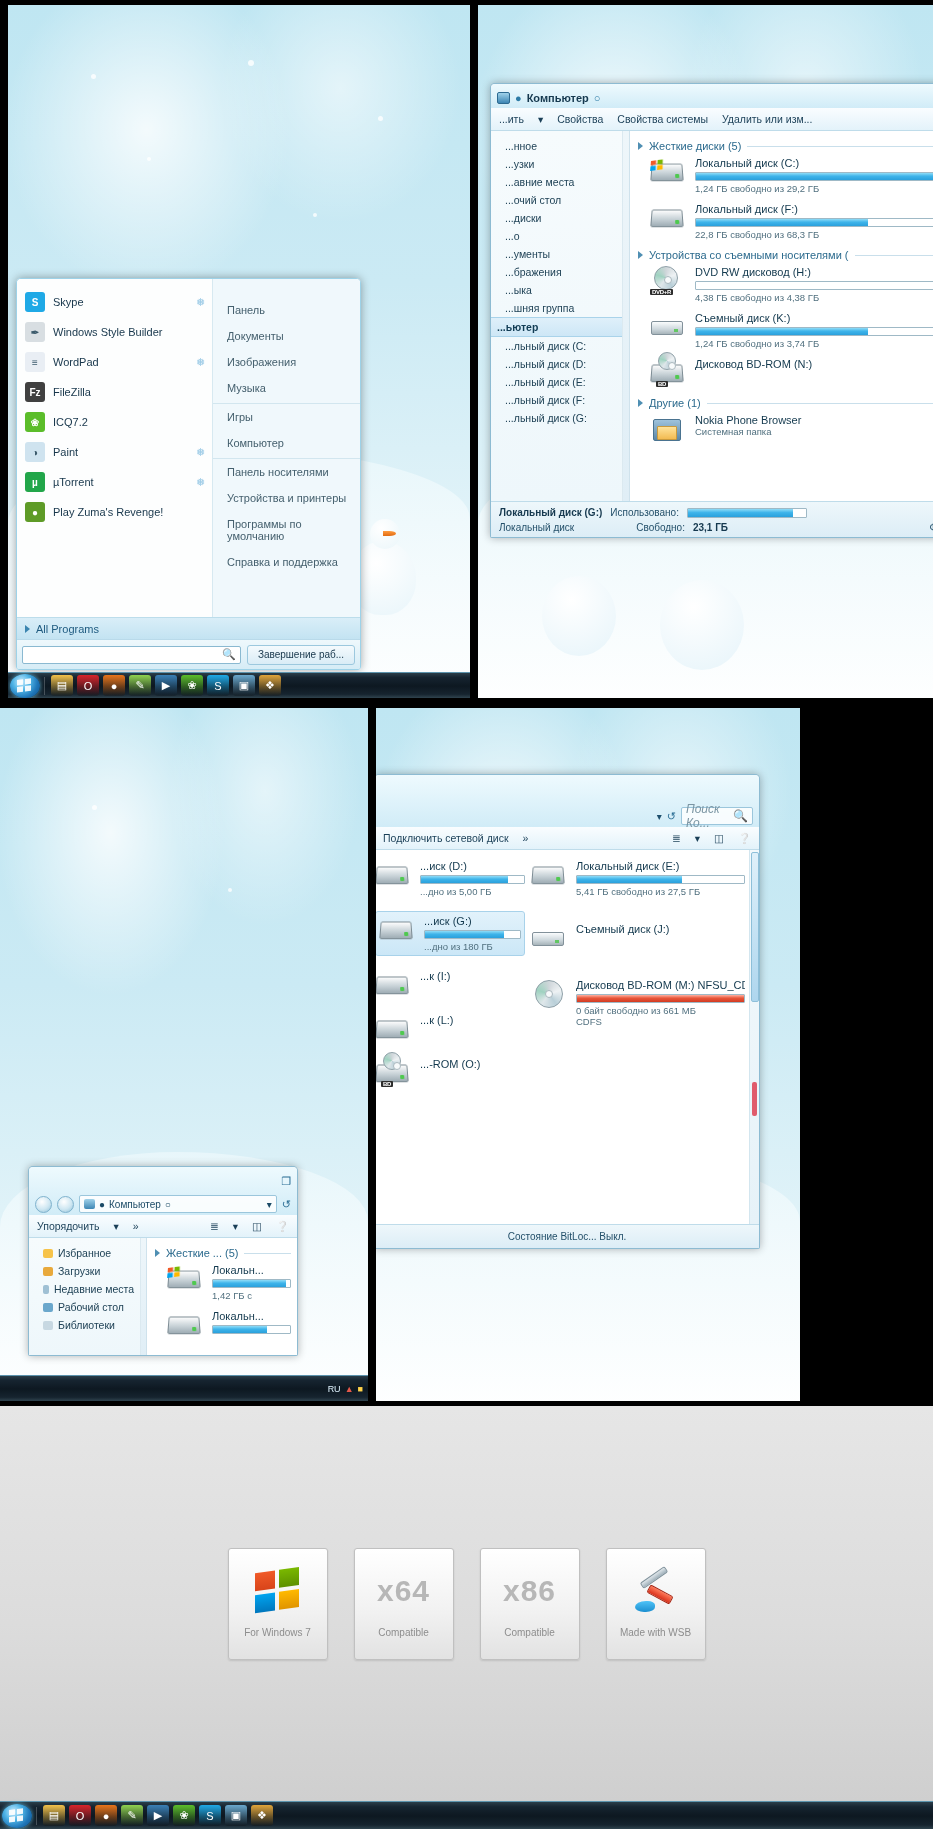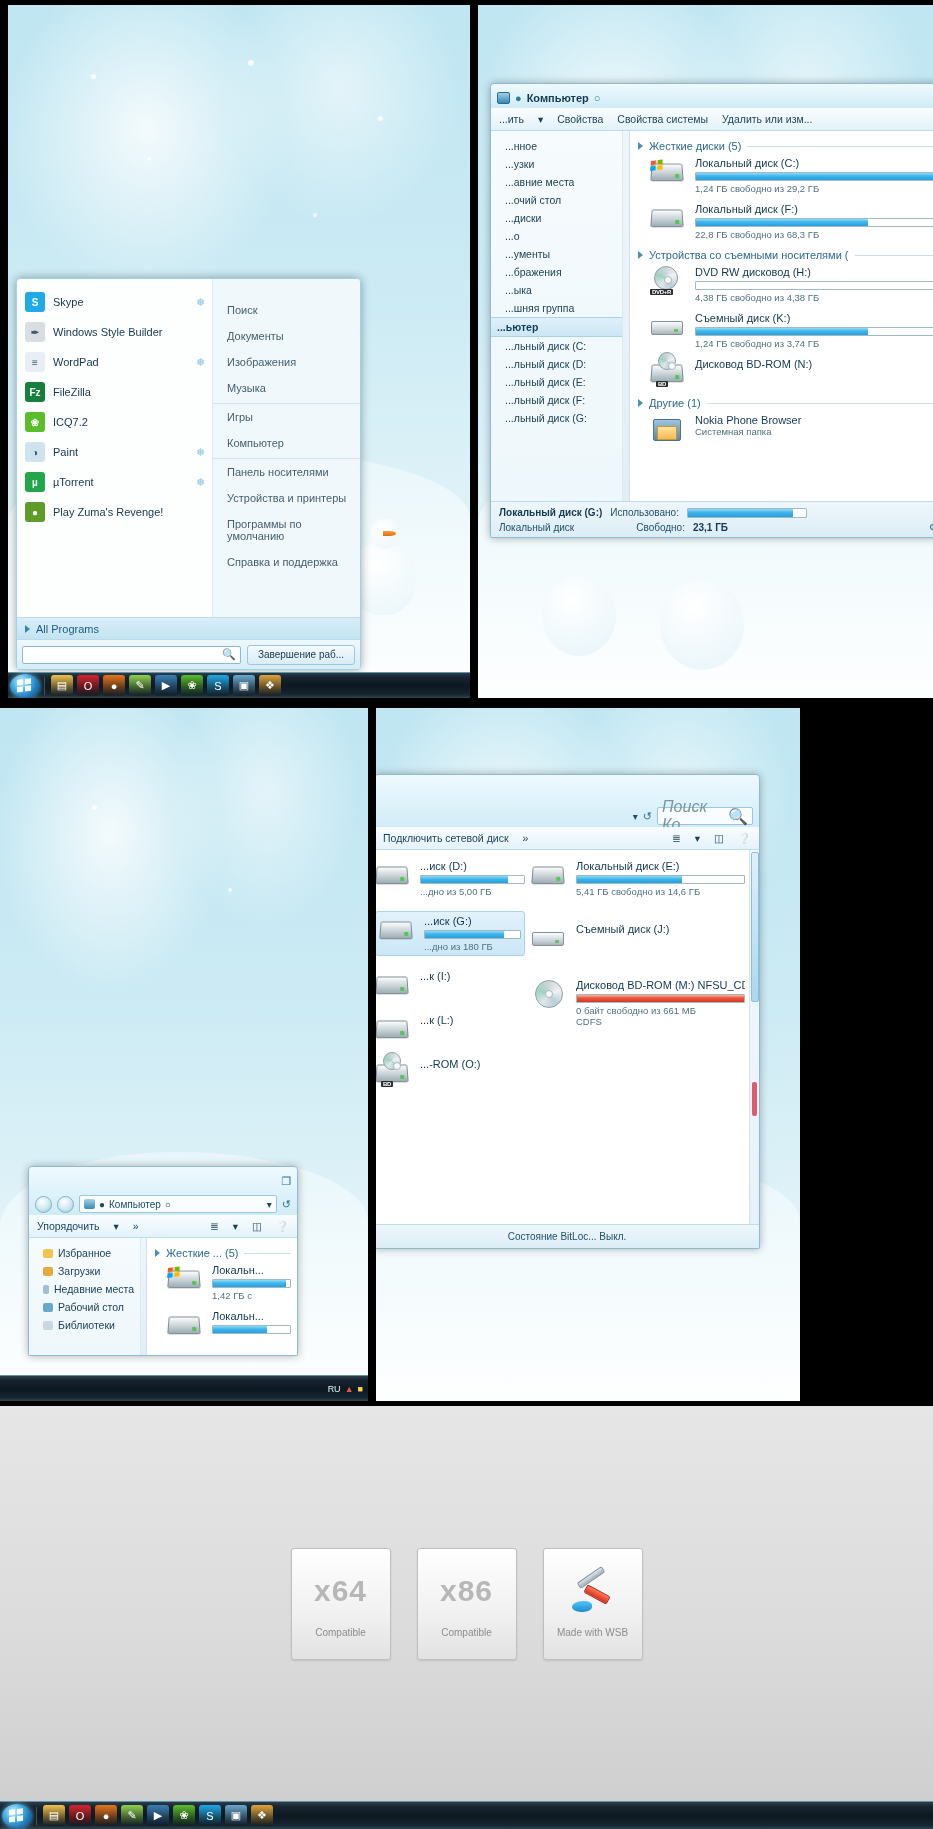--- a/index.html
+++ b/index.html
@@ -135,24 +135,24 @@
     background: radial-gradient(circle at 40% 32%, #ffffff, #cfe7f2 55%, #8fc0d8 100%);
     border: 1px solid #7fb2cd;
   }
   .ex-addr {
     flex: 1; height: 18px; background: rgba(255,255,255,.85);
     border: 1px solid #9bc6dc; border-radius: 2px;
     display: flex; align-items: center; gap: 4px; padding: 0 4px;
     font-size: 10px; color: #1b4a66;
   }
   .ex-srch {
-    width: 96px; height: 18px; background: rgba(255,255,255,.82);
+    width: 72px; height: 18px; background: rgba(255,255,255,.82);
     border: 1px solid #9bc6dc; border-radius: 2px;
     display: flex; align-items: center; padding: 0 4px;
-    font-size: 16px; color: #7b95a3; font-style: italic;
+    font-size: 12px; color: #7b95a3; font-style: italic;
   }
   .ex-toolbar {
     height: 23px; display: flex; align-items: center; gap: 14px;
     padding: 0 8px; font-size: 10.5px; color: #1a3f57;
     background: linear-gradient(rgba(250,253,255,.95), rgba(226,242,250,.95));
     border-bottom: 1px solid #bfdcea;
   }
   .ex-body { flex: 1; display: flex; background: #fff; overflow: hidden; }
   .ex-nav {
     width: 132px; background: linear-gradient(#f6fbfd,#eef7fb);
@@ -320,21 +320,21 @@
               <span class="sm-ico" style="background: rgb(216, 222, 226); color: rgb(59, 90, 107);">✒</span>
               <span class="sm-label">Windows Style Builder</span>
               <span class="sm-pin"></span>
             </div>
             <div class="sm-item">
               <span class="sm-ico" style="background: rgb(233, 238, 244); color: rgb(59, 90, 107);">≡</span>
               <span class="sm-label">WordPad</span>
               <span class="sm-pin">❅</span>
             </div>
             <div class="sm-item">
-              <span class="sm-ico" style="background: #15803d;">Fz</span>
+              <span class="sm-ico" style="background: #404040;">Fz</span>
               <span class="sm-label">FileZilla</span>
               <span class="sm-pin"></span>
             </div>
             <div class="sm-item">
               <span class="sm-ico" style="background: rgb(91, 189, 42);">❀</span>
               <span class="sm-label">ICQ7.2</span>
               <span class="sm-pin"></span>
             </div>
             <div class="sm-item">
               <span class="sm-ico" style="background: rgb(207, 227, 239); color: rgb(59, 90, 107);">◑</span>
@@ -346,21 +346,21 @@
               <span class="sm-label">µTorrent</span>
               <span class="sm-pin">❅</span>
             </div>
             <div class="sm-item">
               <span class="sm-ico" style="background: rgb(94, 155, 39);">●</span>
               <span class="sm-label">Play Zuma's Revenge!</span>
               <span class="sm-pin"></span>
             </div>
           </div>
         <div class="sm-right" id="sm-places">
-            <div class="sm-ritem">Поиск</div>
+            <div class="sm-ritem">Панель</div>
             <div class="sm-ritem">Документы</div>
             <div class="sm-ritem">Изображения</div>
             <div class="sm-ritem">Музыка</div>
             <div class="sm-ritem div">Игры</div>
             <div class="sm-ritem">Компьютер</div>
             <div class="sm-ritem div">Панель носителями</div>
             <div class="sm-ritem">Устройства и принтеры</div>
             <div class="sm-ritem">Программы по умолчанию</div>
             <div class="sm-ritem">Справка и поддержка</div>
           </div>
@@ -727,21 +727,21 @@
           <div style="flex:1;overflow:hidden" id="we-right">
               <div class="drive" style="margin-left: 6px; margin-bottom: 26px;">
                 <span class="dico">
                   <span class="hdd"></span>
                 </span>
                 <div class="dinfo">
                   <div class="dname nowrap">Локальный диск (E:)</div>
                   <div class="bar">
                     <i style="width: 63%;"></i>
                   </div>
-                  <div class="dsub nowrap">5,41 ГБ свободно из 14,6 ГБ</div>
+                  <div class="dsub nowrap">5,41 ГБ свободно из 27,5 ГБ</div>
                 </div>
               </div>
               <div class="drive" style="margin-left: 6px; margin-bottom: 26px;">
                 <span class="dico">
                   <span class="usb"></span>
                 </span>
                 <div class="dinfo">
                   <div class="dname nowrap">Съемный диск (J:)</div>
                 </div>
               </div>
@@ -767,20 +767,26 @@
       </div>
       <div class="ex-status" style="height:24px;align-items:center">
         <div class="st-row" style="justify-content:center">
           <span>Состояние BitLoc... Выкл.</span>
         </div>
       </div>
     </div>
   </div>
 
   <div class="banner" id="banner">
+      <div class="badge">
+        <div class="art">
+          <div class="winflag"></div>
+        </div>
+        <div class="cap">For Windows 7</div>
+      </div>
       <div class="badge">
         <div class="art">
           <div class="bigtxt">x64</div>
         </div>
         <div class="cap">Compatible</div>
       </div>
       <div class="badge">
         <div class="art">
           <div class="bigtxt">x86</div>
         </div>

